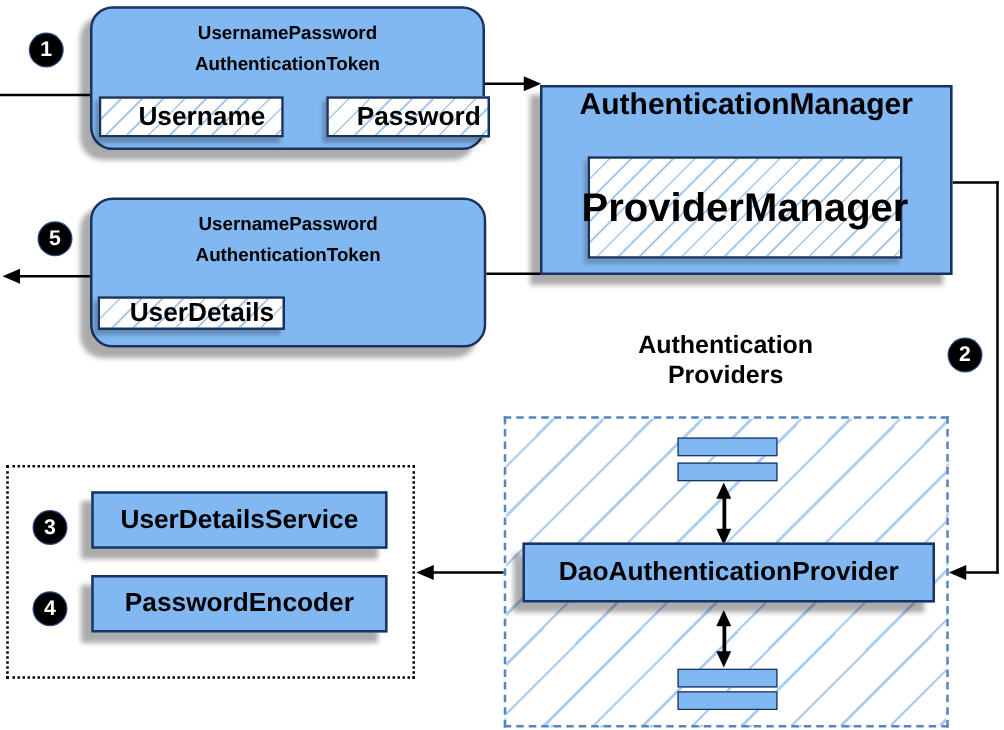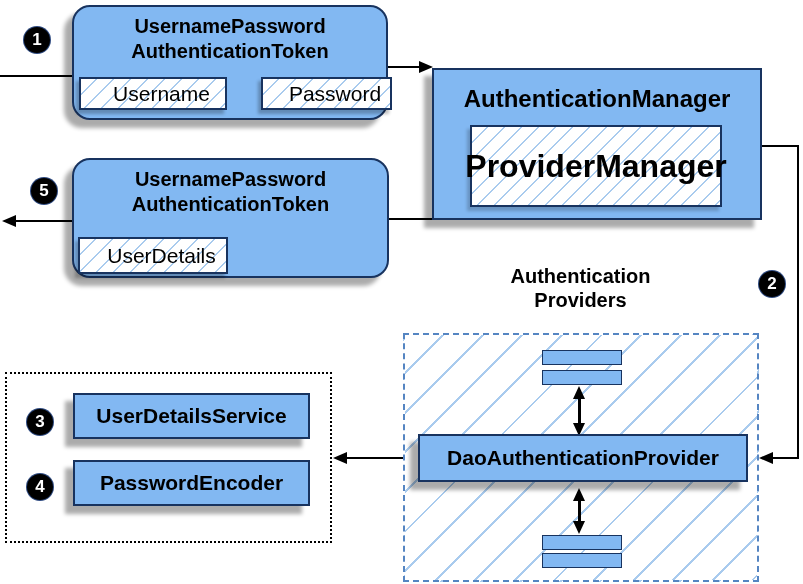--- a/index.html
+++ b/index.html
@@ -17,27 +17,27 @@
   .hatch-sm{
     background-color:#fff;
     background-image:repeating-linear-gradient(135deg, rgba(0,0,0,0) 0 10.5px, #A9CBEE 10.5px 12px);
   }
   .hatch-lg{
     background-color:#fff;
     background-image:repeating-linear-gradient(135deg, rgba(0,0,0,0) 0 26px, #A9CBEE 26px 28px);
   }
   .field{
     position:absolute; box-sizing:border-box;
-    border:2px solid #18335F; font-weight:normal; font-size:21px; color:#000;
+    border:2px solid #18335F; font-weight:bold; font-size:21px; color:#000;
     display:flex; align-items:center; justify-content:center;
     box-shadow:-3px 4px 3px rgba(0,0,0,0.25);
     white-space:nowrap;
     padding-left:17px;
   }
-  .token-title{font-size:20px; line-height:25px; padding-top:7px;}
+  .token-title{font-size:15px; line-height:25px; padding-top:7px;}
 
   
   .hline,.vline{position:absolute; background:#000;}
   .head{position:absolute; width:0; height:0;}
   .head-right{border-top:6px solid transparent;border-bottom:6px solid transparent;border-left:14px solid #000;}
   .head-left {border-top:6px solid transparent;border-bottom:6px solid transparent;border-right:14px solid #000;}
   .tri-up  {position:absolute;width:0;height:0;border-left:6px solid transparent;border-right:6px solid transparent;border-bottom:13px solid #000;}
   .tri-down{position:absolute;width:0;height:0;border-left:6px solid transparent;border-right:6px solid transparent;border-top:13px solid #000;}
 
   
@@ -47,31 +47,31 @@
     display:flex; align-items:center; justify-content:center;
     box-shadow:0 0 0 1px #2e4a80;
   }
 
   
   #token1{left:72px; top:5px; width:316px; height:115px;}
   #token1 .f1{left:5px;  top:70px; width:148px; height:33px;}
   #token1 .f2{left:163px;top:70px; width:131px; height:33px;margin-left:24px;}
 
   #am{left:432px; top:68px; width:330px; height:152px;}
-  #am .am-title{margin-top:15px; font-size:24px;}
+  #am .am-title{font-size:24px;}
   #am-inner{
     position:absolute; left:36px; top:55px; width:252px; height:82px;
     box-sizing:border-box; border:2px solid #18335F;
     display:flex; align-items:center; justify-content:center;
     font-size:32px; font-weight:bold;
     box-shadow:-3px 4px 3px rgba(0,0,0,0.2);
   }
 
   #token2{left:72px; top:158px; width:317px; height:120px;}
-  #token2 .f1{left:4px;  top:77px; width:150px; height:37px;}
+  #token2 .f1{left:4px;  top:77px; width:150px; height:27px;}
   #token2 .f2{left:163px;top:77px; width:136px; height:31px;}
 
   #providers-label{
     position:absolute; left:453px; top:264px; width:255px;
     text-align:center; font-weight:bold; font-size:20px; line-height:24px; color:#000;
   }
 
   #providers-box{
     position:absolute; left:403px; top:333px; width:356px; height:249px;
     box-sizing:border-box; border:2px dashed #5585C2;

